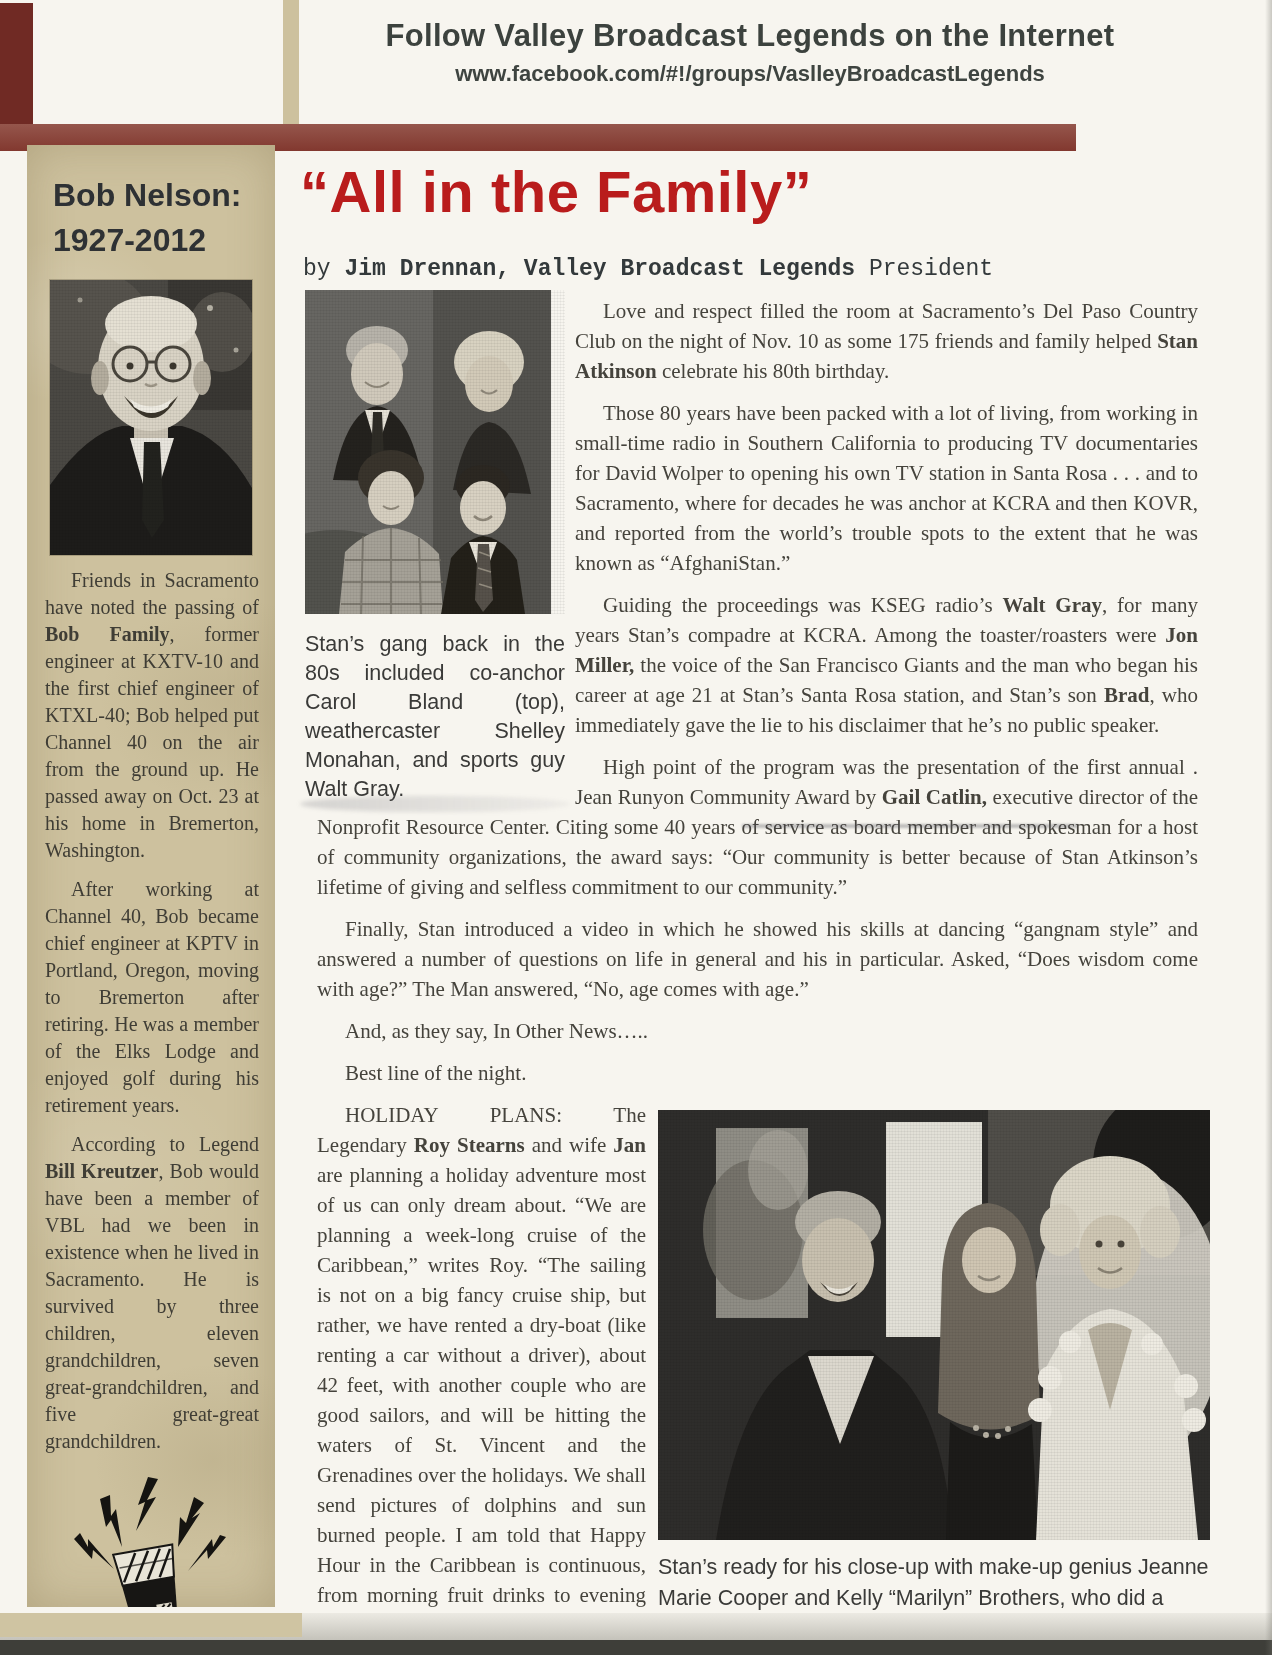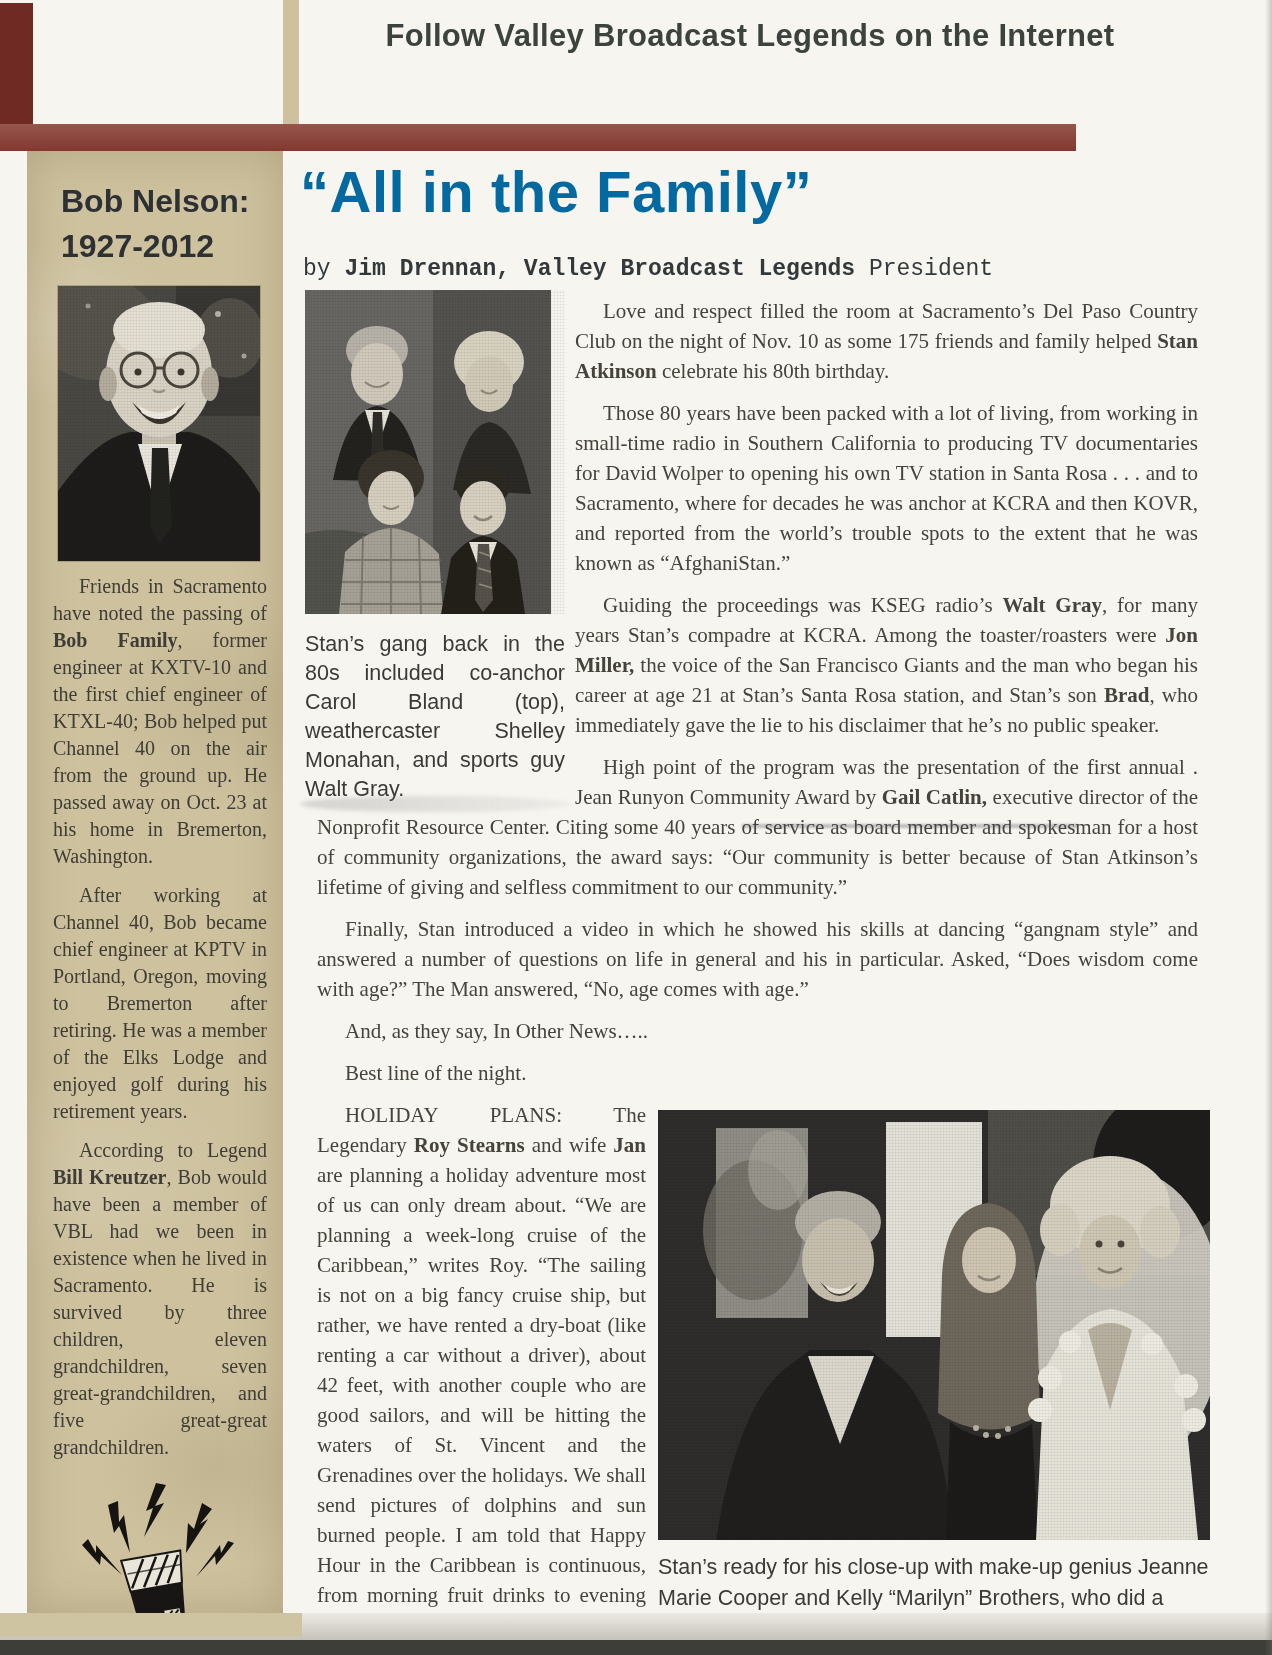--- a/index.html
+++ b/index.html
@@ -12,38 +12,38 @@
   
   .corner-block{position:absolute;left:0;top:3px;width:33px;height:121px;background:#702a24;}
   .tan-sliver{position:absolute;left:283px;top:0;width:16px;height:125px;background:#cdc19e;}
   .masthead{position:absolute;left:330px;top:18px;width:840px;text-align:center;
     font-family:"Liberation Sans", sans-serif;color:#3c423e;}
   .masthead-title{font-size:31px;font-weight:bold;letter-spacing:.3px;}
   .masthead-url{font-size:22px;font-weight:bold;margin-top:7px;color:#3e4440;}
   .red-bar{position:absolute;left:0;top:124px;width:1076px;height:27px;
     background:linear-gradient(#95564c,#82382f);}
   
-  .sidebar{position:absolute;left:27px;top:151px;width:248px;height:1462px;overflow:hidden;
+  .sidebar{position:absolute;left:27px;top:145px;width:248px;height:1462px;overflow:hidden;
     background-color:#cdc19e;
     background-image:
       radial-gradient(ellipse 160px 120px at 18% 12%, rgba(255,255,255,.16), transparent 70%),
       radial-gradient(ellipse 180px 150px at 80% 38%, rgba(115,98,58,.12), transparent 70%),
       radial-gradient(ellipse 200px 160px at 30% 70%, rgba(255,255,255,.10), transparent 70%),
       radial-gradient(ellipse 170px 140px at 75% 90%, rgba(110,95,55,.12), transparent 70%);
-    box-shadow:inset 0 0 46px rgba(112,95,55,.28);padding-left:8px;}
+    box-shadow:inset 0 0 46px rgba(112,95,55,.28);}
   .sidebar-title{margin:28px 0 0 26px;font-family:"Liberation Sans", sans-serif;
     font-weight:bold;font-size:32px;line-height:1.42;color:#2e3134;}
   .portrait-wrap{display:block;margin:16px auto 0;width:202px;height:275px;position:relative;
     box-shadow:0 0 0 1px rgba(60,50,30,.25);}
   .sidebar p{margin:12px 16px 0 18px;font-size:20px;line-height:27px;color:#3f3d35;
     text-align:justify;text-indent:26px;}
   .mic-wrap{display:block;margin:22px auto 0;width:170px;height:200px;}
   
   .headline{position:absolute;left:300px;top:158px;font-family:"Liberation Sans", sans-serif;
-    font-weight:bold;font-size:58px;color:#0369a1;letter-spacing:.5px;}
+    font-weight:bold;font-size:58px;color:#b91c1c;letter-spacing:.5px;}
   .byline{position:absolute;left:303px;top:256px;font-family:Liberation Mono, monospace;
     font-size:23px;color:#33393b;}
   
   .article{position:absolute;left:305px;top:284px;width:905px;
     font-size:21px;line-height:30px;color:#45433c;text-align:justify;}
   .article p{margin:12px;text-indent:28px;}
   .gang-block{float:left;width:260px;margin:6px 10px 4px 0;}
   .photo-wrap{position:relative;display:block;}
   .photo-wrap::after{content:"";position:absolute;inset:0;pointer-events:none;
     background:
@@ -70,20 +70,21 @@
     background:linear-gradient(90deg, transparent, rgba(115,115,108,.35));}
 </style>
 </head>
 <body>
 
 <div class="corner-block"></div>
 <div class="tan-sliver"></div>
 
 <div class="masthead">
   <div class="masthead-title">Follow Valley Broadcast Legends on the Internet</div>
+  <div class="masthead-url">www.facebook.com/#!/groups/VaslleyBroadcastLegends</div>
 </div>
 
 <div class="red-bar"></div>
 
 <div class="sidebar">
   <div class="sidebar-title">
     <div>Bob Nelson:</div>
     <div>1927-2012</div>
   </div>
 

